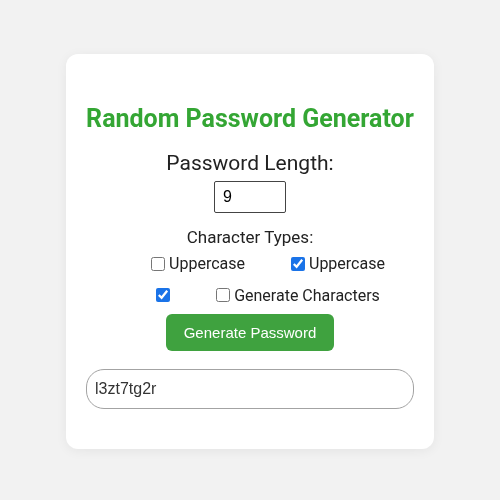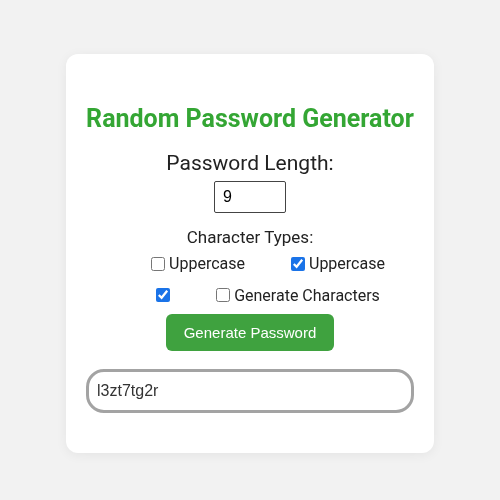--- a/index.html
+++ b/index.html
@@ -74,21 +74,21 @@
       font-size: 15px;
       padding: 10px 18px;
       border: none;
       border-radius: 6px;
       margin-top: 6px;
       cursor: pointer;
     }
     .output {
       margin-top: 18px;
       width: 100%;
-      border: 3px solid #a3a3a3;
+      border: 1px solid #a3a3a3;
       border-radius: 18px;
       padding: 10px 8px;
       font-size: 16px;
       text-align: left;
       color: #333;
     }
   </style>
 </head>
 <body>
 

